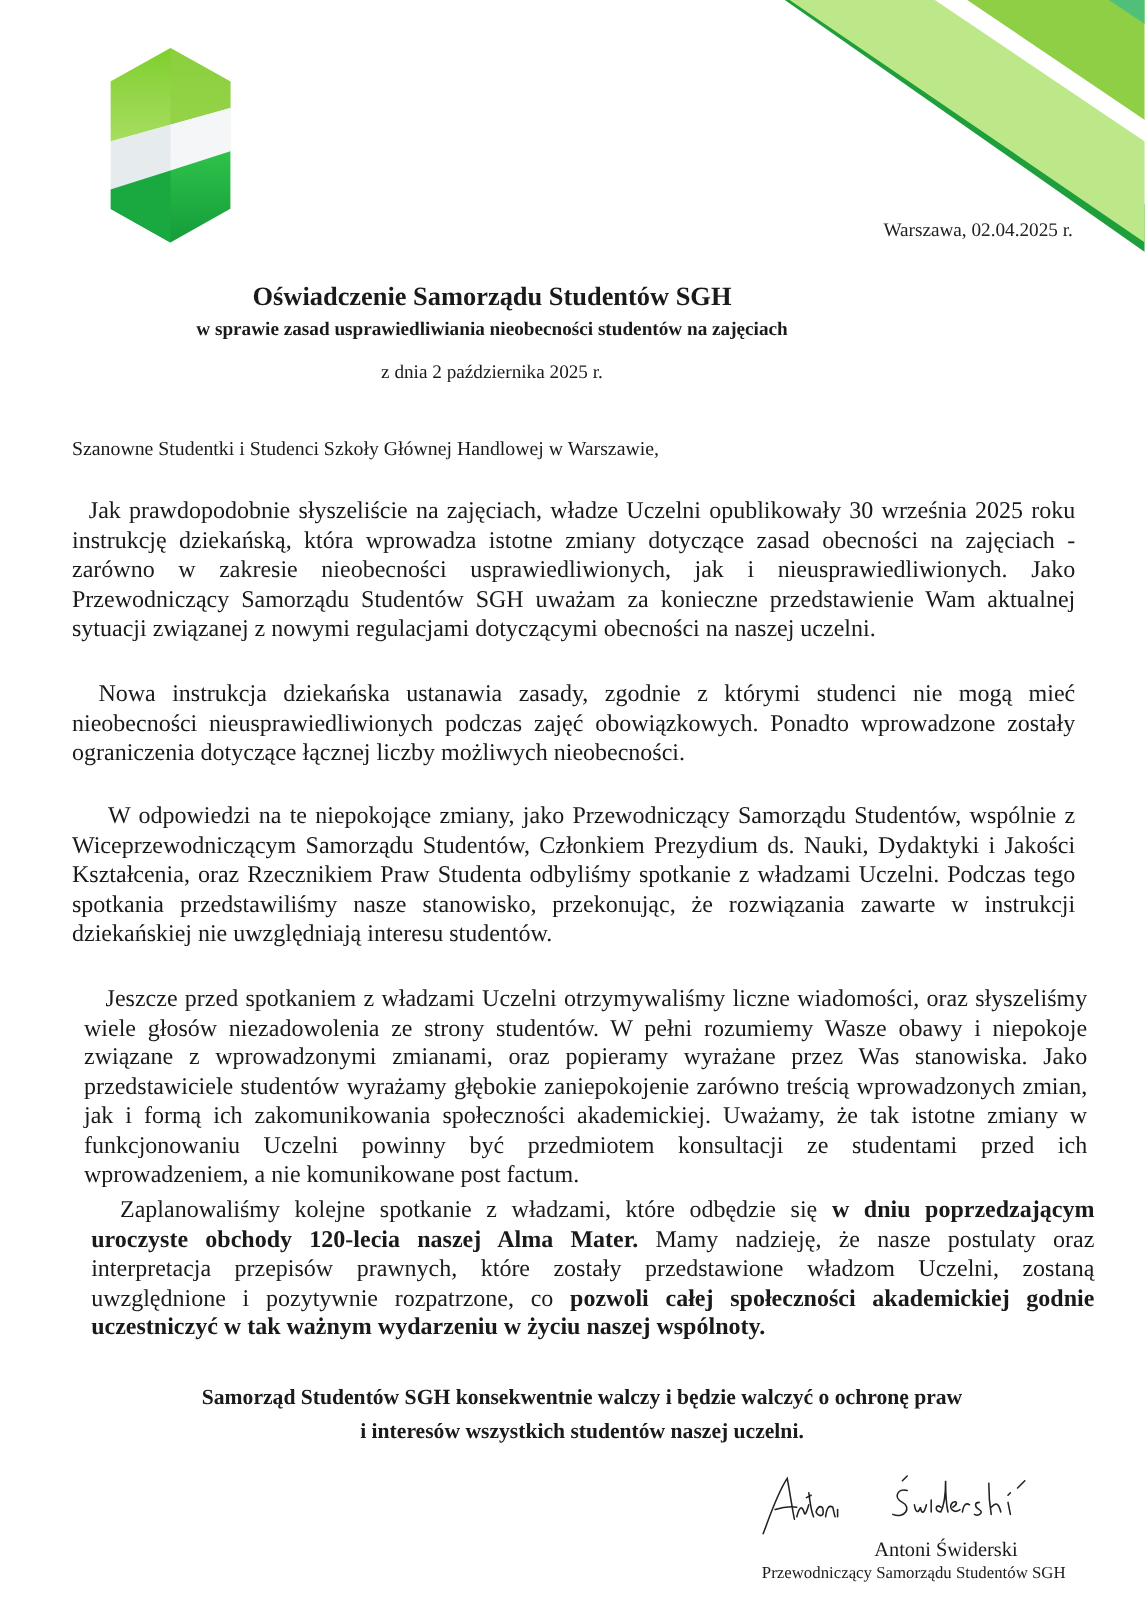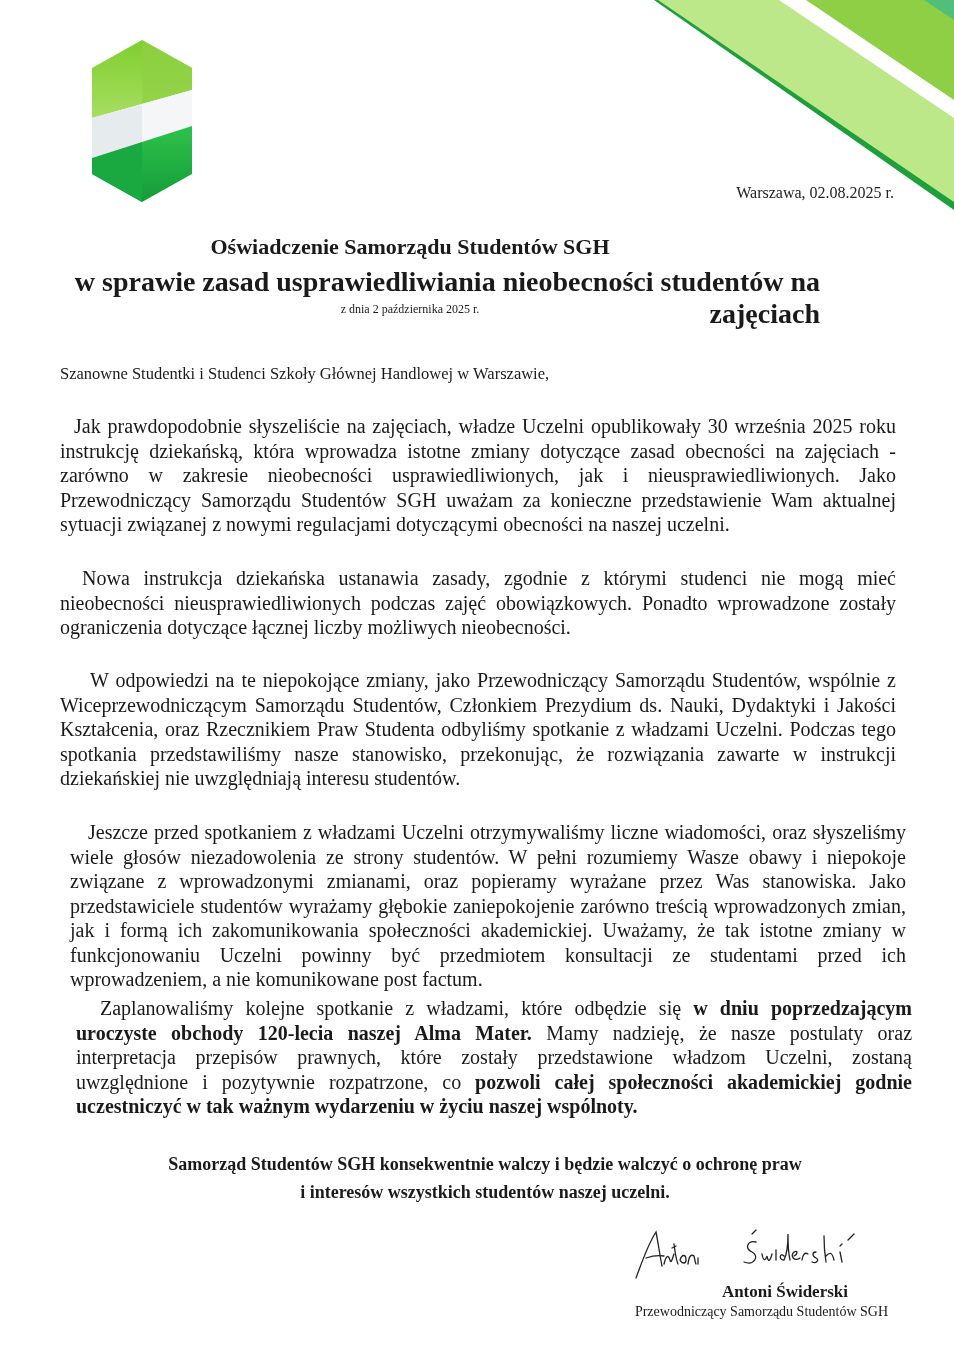--- a/index.html
+++ b/index.html
@@ -3,36 +3,36 @@
 <meta charset="utf-8">
 <style>
   html, body { margin: 0; padding: 0; background: #ffffff; }
   body { width: 954px; height: 1350px; position: relative; overflow: hidden;
          font-family: "Liberation Serif", "DejaVu Serif", serif; color: #1a1a1a; }
   .logo { position: absolute; left: 92px; top: 34px; width: 102px; height: 170px; }
   .corner { position: absolute; right: 0; top: 0; width: 320px; height: 210px; }
   .date { position: absolute; right: 60px; top: 184px; font-size: 16px; color: #222; }
   .title { position: absolute; left: 0; width: 820px; text-align: center; }
   .t1 { top: 234px; font-size: 22px; font-weight: bold; }
-  .t2 { top: 266px; font-size: 28px; font-weight: bold; text-align: right; }
-  .t3 { top: 302px; font-size: 12px; }
+  .t2 { top: 266px; font-size: 16px; font-weight: bold; }
+  .t3 { top: 302px; font-size: 16px; }
   .salutation { position: absolute; left: 60px; top: 364px; font-size: 16.5px; font-weight: normal; }
   .para { position: absolute; left: 60px; width: 836px; font-size: 20px; line-height: 24.5px;
           text-align: justify; text-indent: 14px; margin: 0; }
   .p1 { top: 414px; }
   .p2 { top: 566px; text-indent: 22px; font-family: Liberation Serif, serif; }
   .p3 { top: 668px; text-indent: 30px; }
   .p4 { top: 820px; text-indent: 18px; margin-left: 10px; }
   .p5 { top: 996px; text-indent: 24px; margin-left: 16px; }
   .bold { font-weight: bold; }
   .closing { position: absolute; left: 0; width: 970px; text-align: center; font-size: 18px; font-weight: bold; line-height: 28px; }
   .c1 { top: 1150px; }
   .c2 { top: 1178px; }
   .signature { position: absolute; left: 628px; top: 1226px; width: 250px; height: 60px; }
-  .sig-name { position: absolute; right: 106px; top: 1282px; font-size: 17px; font-weight: bold; text-align: right; }
+  .sig-name { position: absolute; right: 106px; top: 1282px; font-size: 17px; font-weight: normal; text-align: right; }
   .sig-role { position: absolute; right: 66px; top: 1304px; font-size: 14px; }
 </style>
 </head>
 <body>
 
 <svg class="logo" viewBox="0 0 102 170">
   <defs>
     <linearGradient id="gTop" x1="0" y1="0" x2="0" y2="1">
       <stop offset="0" stop-color="#7fcf2e"></stop>
         <stop offset="1" stop-color="#a8dd62"></stop>
@@ -50,21 +50,21 @@
   <polygon points="0,124 0,140 50,168 50,108" fill="#1aa841"></polygon>
 </svg>
 
 <svg class="corner" viewBox="0 0 320 210">
   <polygon points="20,0 70,0 320,170 320,210" fill="#1f9e3c"></polygon>
   <polygon points="24,0 145,0 320,118 320,202" fill="#bde88a"></polygon>
   <polygon points="172,0 320,0 320,100" fill="#8fcf45"></polygon>
   <polygon points="290,0 320,0 320,20" fill="#4fbf7a"></polygon>
 </svg>
 
-<div class="date">Warszawa, 02.08.2025 r.</div>
+<div class="date">Warszawa, 02.04.2025 r.</div>
 
 <div class="title t1">Oświadczenie Samorządu Studentów SGH</div>
 <div class="title t2">w sprawie zasad usprawiedliwiania nieobecności studentów na zajęciach</div>
 <div class="title t3">z dnia 2 października 2025 r.</div>
 
 <div class="salutation">Szanowne Studentki i Studenci Szkoły Głównej Handlowej w Warszawie,</div>
 
 <p class="para p1">Jak prawdopodobnie słyszeliście na zajęciach, władze Uczelni opublikowały 30 września 2025 roku instrukcję dziekańską, która wprowadza istotne zmiany dotyczące zasad obecności na zajęciach - zarówno w zakresie nieobecności usprawiedliwionych, jak i nieusprawiedliwionych. Jako Przewodniczący Samorządu Studentów SGH uważam za konieczne przedstawienie Wam aktualnej sytuacji związanej z nowymi regulacjami dotyczącymi obecności na naszej uczelni.</p>
 <p class="para p2">Nowa instrukcja dziekańska ustanawia zasady, zgodnie z którymi studenci nie mogą mieć nieobecności nieusprawiedliwionych podczas zajęć obowiązkowych. Ponadto wprowadzone zostały ograniczenia dotyczące łącznej liczby możliwych nieobecności.</p>
 <p class="para p3">W odpowiedzi na te niepokojące zmiany, jako Przewodniczący Samorządu Studentów, wspólnie z Wiceprzewodniczącym Samorządu Studentów, Członkiem Prezydium ds. Nauki, Dydaktyki i Jakości Kształcenia, oraz Rzecznikiem Praw Studenta odbyliśmy spotkanie z władzami Uczelni. Podczas tego spotkania przedstawiliśmy nasze stanowisko, przekonując, że rozwiązania zawarte w instrukcji dziekańskiej nie uwzględniają interesu studentów.</p>

